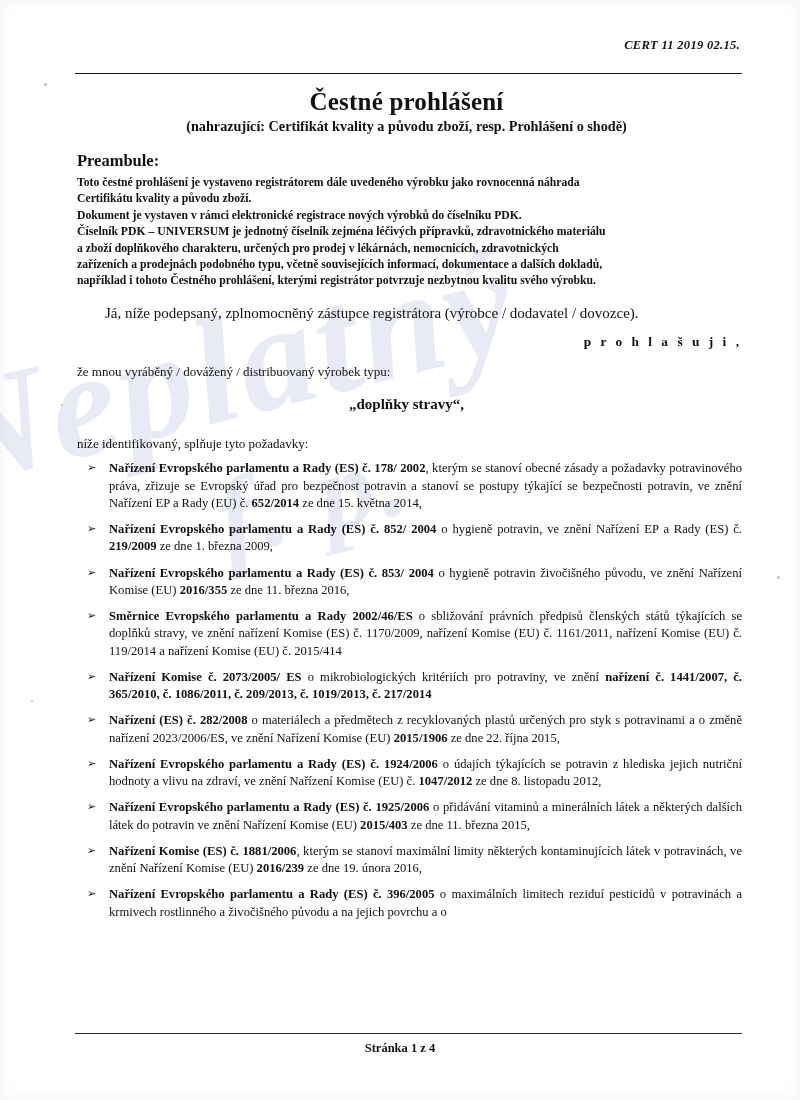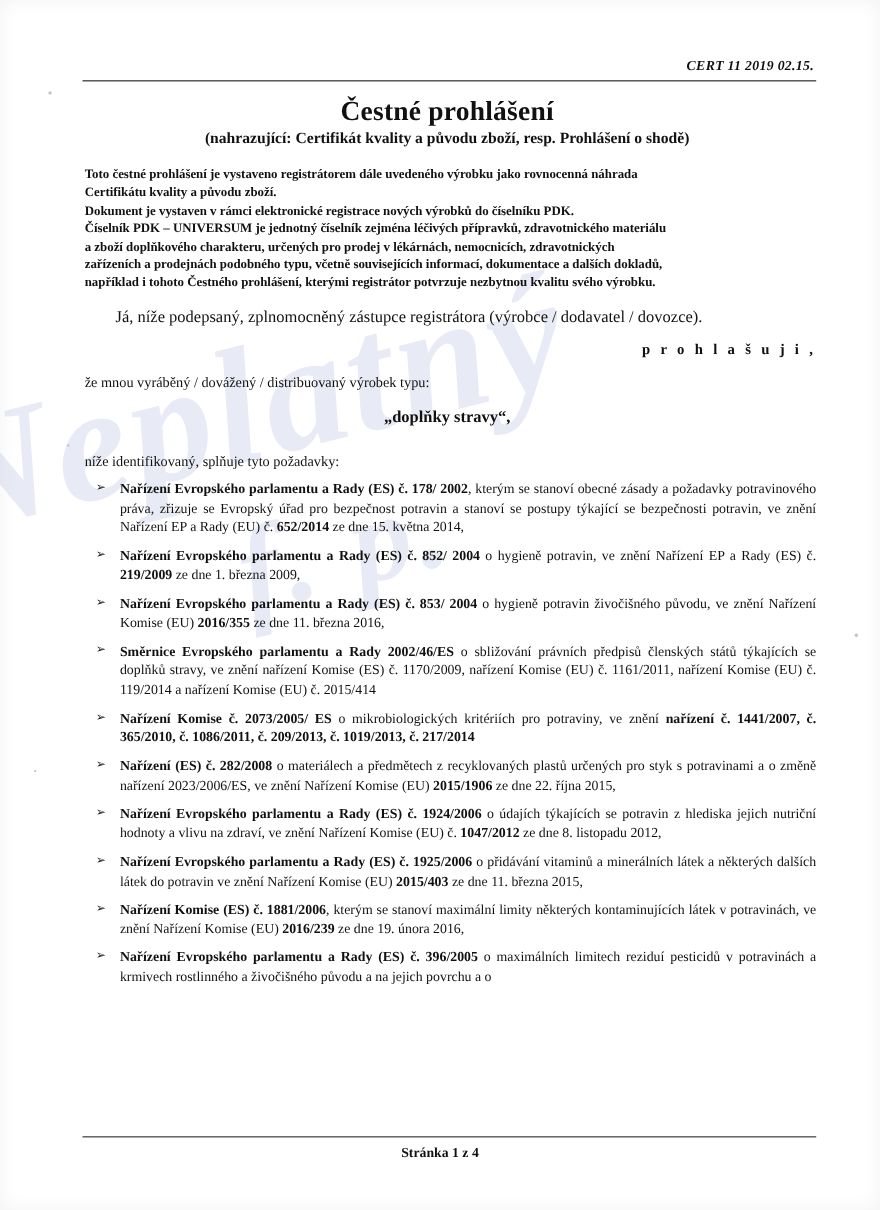--- a/index.html
+++ b/index.html
@@ -50,21 +50,20 @@
     font-size: 110px;
   }
   .header-code {
     position: absolute;
     right: 60px;
     top: 38px;
     font-size: 12.5px;
     font-weight: bold;
     font-style: italic;
     letter-spacing: 0.3px;
-    margin-top: 15px;
   }
   .rule {
     position: absolute;
     left: 75px;
     right: 58px;
     top: 73px;
     border-top: 1.6px solid #1a1a1a;
   }
   .content {
     position: absolute;
@@ -183,20 +182,21 @@
   <div class="speck" style="left:31px; top:700px; width:2px; height:2px;"></div>
 
   <div class="header-code">CERT 11 2019 02.15.</div>
   <div class="rule"></div>
 
   <div class="content">
 
     <h1 class="doc-title">Čestné prohlášení</h1>
     <div class="doc-subtitle">(nahrazující: Certifikát kvality a původu zboží, resp. Prohlášení o shodě)</div>
 
+    <div class="preamble-title">Preambule:</div>
     <div class="preamble-body" id="preamble-body">
         <p>Toto čestné prohlášení je vystaveno registrátorem dále uvedeného výrobku jako rovnocenná náhrada</p>
         <p>Certifikátu kvality a původu zboží.</p>
         <p>Dokument je vystaven v rámci elektronické registrace nových výrobků do číselníku PDK.</p>
         <p>Číselník PDK – UNIVERSUM je jednotný číselník zejména léčivých přípravků, zdravotnického materiálu</p>
         <p>a zboží doplňkového charakteru, určených pro prodej v lékárnách, nemocnicích, zdravotnických</p>
         <p>zařízeních a prodejnách podobného typu, včetně souvisejících informací, dokumentace a dalších dokladů,</p>
         <p>například i tohoto Čestného prohlášení, kterými registrátor potvrzuje nezbytnou kvalitu svého výrobku.</p>
       </div>
 

